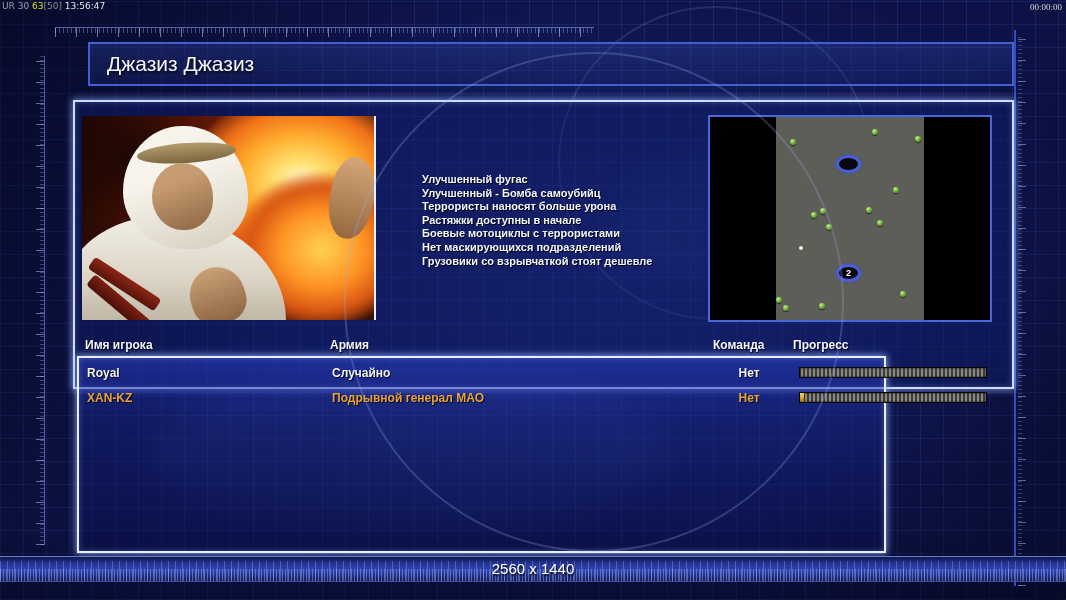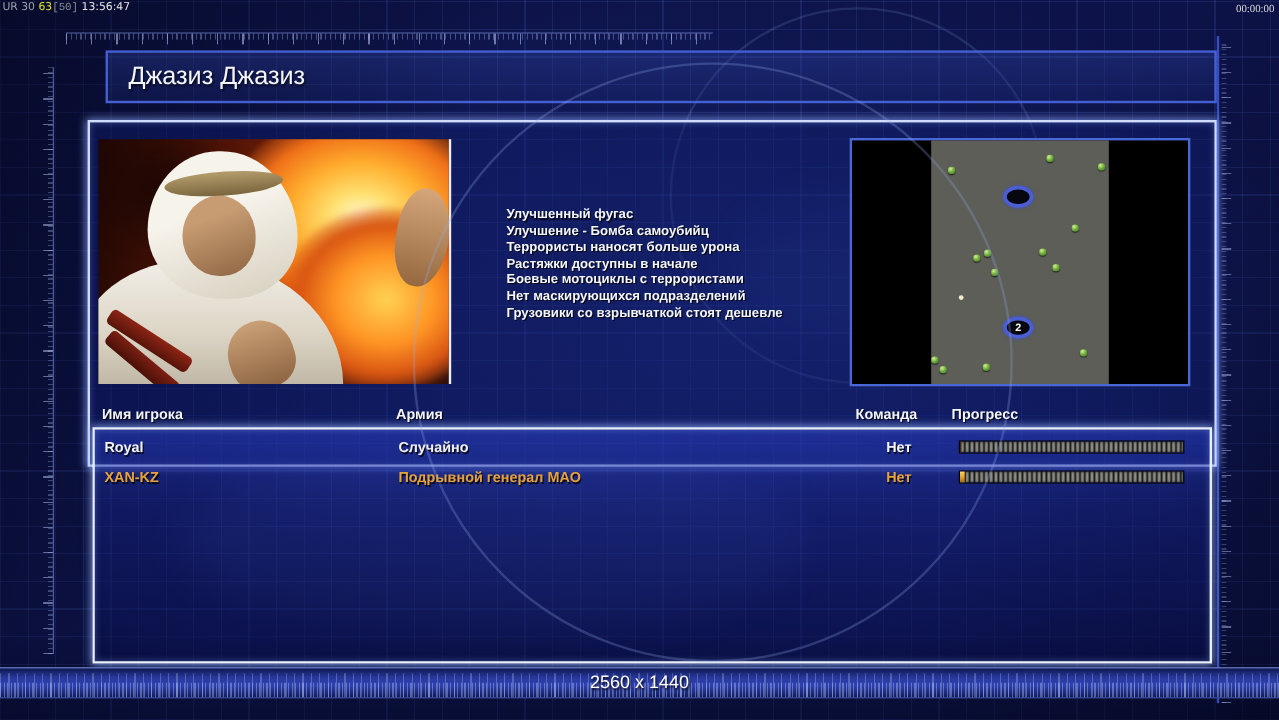--- a/index.html
+++ b/index.html
@@ -39,21 +39,21 @@
     background:
       repeating-linear-gradient(0deg, rgba(190,205,255,0.45) 0 1px, transparent 1px 21px),
       repeating-linear-gradient(0deg, rgba(170,190,255,0.28) 0 1px, transparent 1px 4px);
     background-size:8px 100%, 4px 100%;background-repeat:no-repeat;}
 
   
   .hud-left{position:absolute;left:2px;top:1px;font-size:9px;line-height:11px;z-index:6;
     font-family:"DejaVu Sans",sans-serif;letter-spacing:0;}
   .hud-left .p1{color:#9aa2ac;}
   .hud-left .p2{color:#d9e02e;}
-  .hud-left .p3{color:#8a8f98;font-family:Liberation Mono, monospace;}
+  .hud-left .p3{color:#8a8f98;}
   .hud-left .p4{color:#e6e6e6;}
   .hud-right{position:absolute;right:4px;top:2px;font-size:9px;color:#d9d9d9;z-index:6;
     font-family:Liberation Serif, serif;}
 
   
   .title-bar{position:absolute;left:88px;top:42px;width:926px;height:44px;z-index:2;
     border:2px solid rgba(72,102,222,0.9);box-sizing:border-box;
     background:linear-gradient(180deg, rgba(52,74,178,0.32), rgba(24,38,112,0.32));}
   .title-text{position:absolute;left:17px;top:0;line-height:40px;font-size:21px;color:#f4f6fb;
     text-shadow:1px 2px 2px rgba(0,0,0,0.7);}
@@ -110,21 +110,21 @@
     box-shadow:0 0 3px rgba(60,80,220,0.9);color:#fff;font-size:9px;font-weight:bold;
     text-align:center;line-height:12px;}
 
   
   .headers{position:absolute;left:0;top:338px;width:100%;height:18px;z-index:4;
     font-size:12px;font-weight:bold;color:#f2f5ff;text-shadow:1px 1px 0 rgba(0,0,0,0.8);}
   .headers span{position:absolute;top:0;white-space:nowrap;text-align:right;}
   .h-player{left:85px;} .h-army{left:330px;} .h-team{left:713px;} .h-progress{left:793px;}
 
   
-  .player-panel{position:absolute;left:77px;top:356px;width:933px;height:197px;z-index:2;box-sizing:border-box;
+  .player-panel{position:absolute;left:77px;top:356px;width:809px;height:197px;z-index:2;box-sizing:border-box;
     border:2px solid #e6eeff;
     background:linear-gradient(180deg, rgba(42,64,202,0.50) 0%, rgba(22,35,132,0.50) 32%, rgba(8,14,72,0.55) 100%);
     box-shadow:0 0 7px 1px rgba(150,180,255,0.8), inset 0 0 6px rgba(150,180,255,0.35);}
   .roster-row{position:absolute;left:0;width:100%;height:18px;z-index:4;font-size:12px;font-weight:600;
     text-shadow:1px 1px 0 rgba(0,0,0,0.8);}
   .row-0{top:8px;} .row-1{top:33px;}
   .cell{position:absolute;top:0;white-space:nowrap;}
   .c-player{left:8px;} .c-army{left:253px;}
   .c-team{left:630px;width:80px;text-align:center;}
   .bar{position:absolute;left:720px;top:1px;width:188px;height:11px;box-sizing:border-box;
@@ -181,21 +181,21 @@
       <div class="p-el p-head"></div>
       <div class="p-el p-band"></div>
       <div class="p-el p-face"></div>
       <div class="p-el p-arm-l"></div>
       <div class="p-el p-dyn1"></div>
       <div class="p-el p-dyn2"></div>
     </div>
 
     <div class="bonus-list">
       <div>Улучшенный фугас</div>
-      <div>Улучшение - Бомба самоубийц</div>
+      <div>Улучшенный - Бомба самоубийц</div>
       <div>Террористы наносят больше урона</div>
       <div>Растяжки доступны в начале</div>
       <div>Боевые мотоциклы с террористами</div>
       <div>Нет маскирующихся подразделений</div>
       <div>Грузовики со взрывчаткой стоят дешевле</div>
     </div>
 
     <div class="minimap">
       <div class="mm-strip"></div>
       <div></div>

